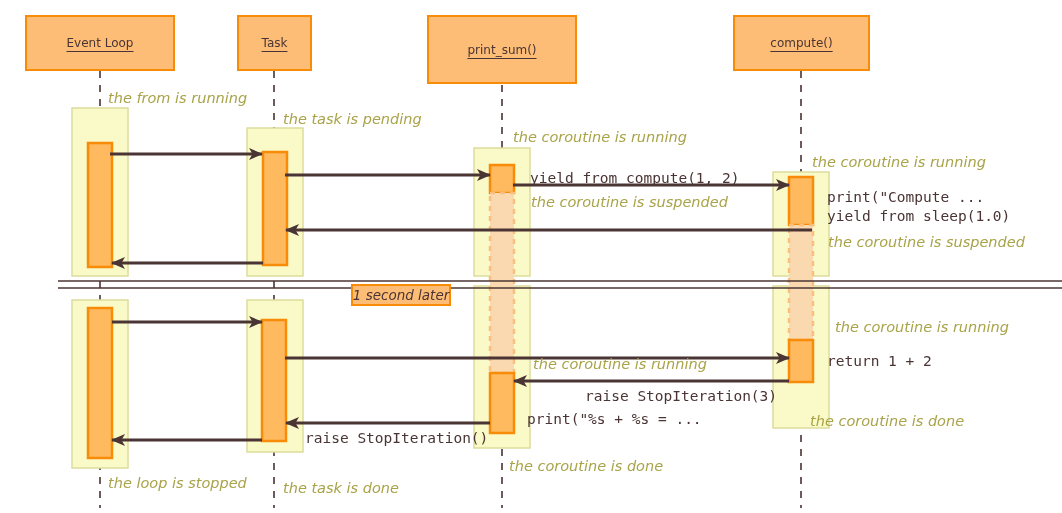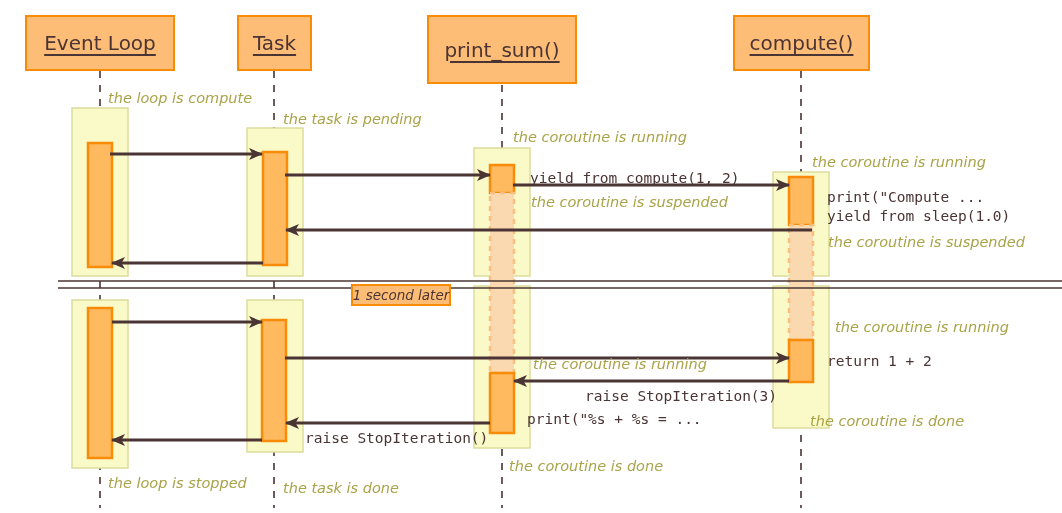--- a/index.html
+++ b/index.html
@@ -27,21 +27,21 @@
     position: absolute;
     box-sizing: border-box;
     background: #FEBD76;
     border: 2px solid #F88C09;
     display: flex;
     align-items: center;
     justify-content: center;
   }
   .participant-label {
     font-family: "DejaVu Sans", sans-serif;
-    font-size: 20px;
+    font-size: 12px;
     color: #4A3434;
     text-decoration: underline;
     text-underline-offset: 4px;
     white-space: nowrap;
   }
   
   .state-text {
     position: absolute;
     font-family: "DejaVu Sans", sans-serif;
     font-style: italic;
@@ -146,21 +146,21 @@
       </div>
       <div class="participant-box" style="left: 427px; top: 15px; width: 150px; height: 69px;">
         <span class="participant-label">print_sum()</span>
       </div>
       <div class="participant-box" style="left: 733px; top: 15px; width: 137px; height: 56px;">
         <span class="participant-label">compute()</span>
       </div>
     </div>
 
   <div id="notes-host">
-      <div class="state-text" style="left: 108px; top: 90px;">the loop is compute</div>
+      <div class="state-text" style="left: 108px; top: 90px;">the from is running</div>
       <div class="state-text" style="left: 283px; top: 111px;">the task is pending</div>
       <div class="state-text" style="left: 513px; top: 129px;">the coroutine is running</div>
       <div class="state-text" style="left: 812px; top: 154px;">the coroutine is running</div>
       <div class="state-text" style="left: 531px; top: 194px;">the coroutine is suspended</div>
       <div class="state-text" style="left: 828px; top: 234px;">the coroutine is suspended</div>
       <div class="state-text" style="left: 835px; top: 319px;">the coroutine is running</div>
       <div class="state-text" style="left: 533px; top: 356px;">the coroutine is running</div>
       <div class="state-text" style="left: 810px; top: 413px;">the coroutine is done</div>
       <div class="state-text" style="left: 509px; top: 458px;">the coroutine is done</div>
       <div class="state-text" style="left: 283px; top: 480px;">the task is done</div>

